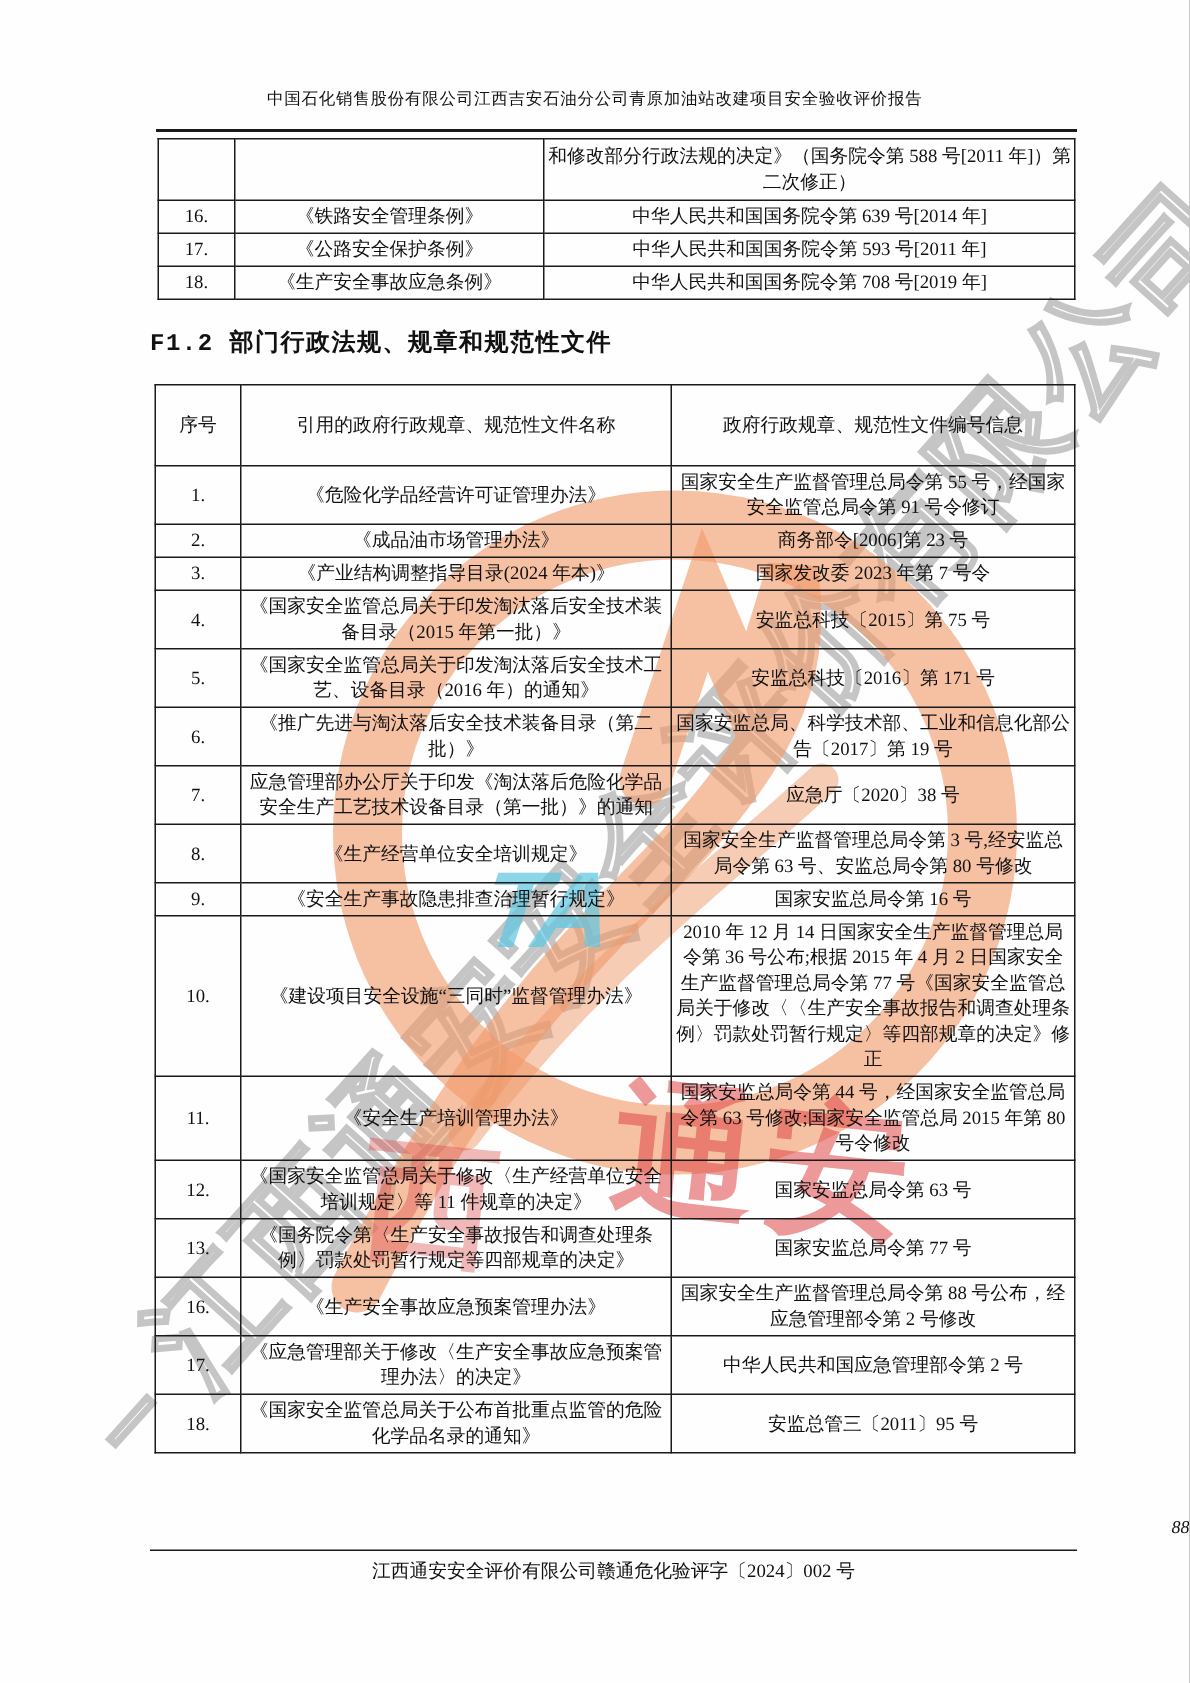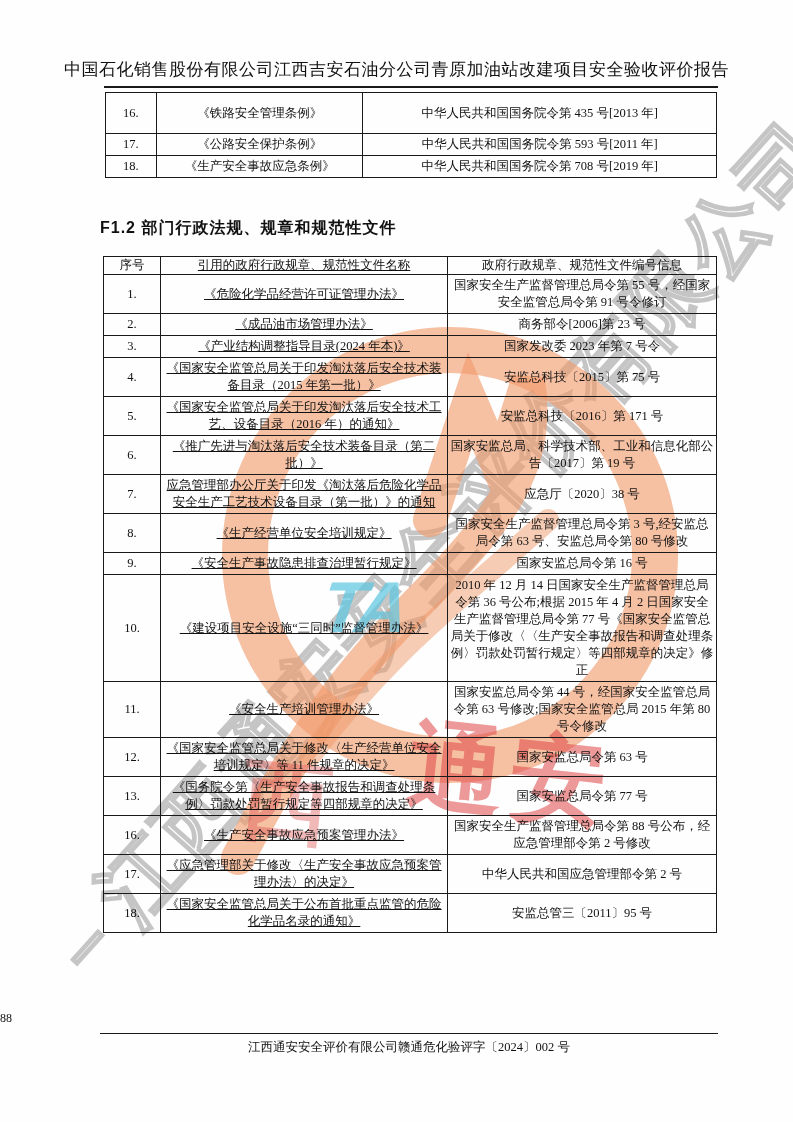--- a/index.html
+++ b/index.html
@@ -32,43 +32,43 @@
   }
   .wm-red-frag{
     position:absolute;left:242px;top:742px;
     font-family:"Liberation Sans","DejaVu Sans",sans-serif;font-weight:bold;
     font-size:90px;color:rgba(222,70,70,.38);transform:rotate(6deg);
   }
   
   .content{position:relative;z-index:1;}
   .doc-header{
     position:absolute;top:58px;left:0;width:100%;text-align:center;
-    font-size:17px;letter-spacing:.5px;
+    font-size:11px;letter-spacing:.5px;
   }
   .header-rule{position:absolute;top:86px;left:104px;width:614px;border-top:2px solid #1a1a1a;}
   table{border-collapse:collapse;table-layout:fixed;}
   td,th{
     border:1px solid #1a1a1a;text-align:center;vertical-align:middle;
     font-size:12.5px;line-height:1.36;padding:2px 2px;word-break:break-all;
     font-weight:normal;
   }
   .top-table{position:absolute;top:92px;left:105px;width:612px;}
   .top-table .c-no{width:7.5%;}
   .top-table .c-name{width:33%;margin-top:44px;}
   .top-table tr:first-child td{height:36px;}
   .section-heading{
     position:absolute;top:218px;left:100px;
-    font-family:Liberation Sans, sans-serif;
+    font-family:Liberation Mono, monospace;
     font-size:16px;font-weight:bold;letter-spacing:1px;
   }
   .main-table{position:absolute;top:256px;left:103px;width:614px;}
   .main-table .c-no{width:8.5%;}
-  .main-table .c-name{width:46%;text-decoration:underline;}
-  .main-table th{padding:0 2px;}
-  .page-num{position:absolute;top:1011px;left:0;width:100%;text-align:left;font-size:12px;}
+  .main-table .c-name{width:46%;}
+  .main-table th{padding:18px 2px;}
+  .page-num{position:absolute;top:1011px;left:0;width:100%;text-align:right;font-size:12px;font-style:italic;}
   .footer-rule{position:absolute;top:1033px;left:100px;width:618px;border-top:1.5px solid #1a1a1a;}
   .footer{
     position:absolute;top:1039px;left:100px;width:618px;
     display:flex;justify-content:center;font-size:12.5px;
   }
 </style>
 </head>
 <body>
 
 <div class="page">
@@ -86,23 +86,28 @@
   </div>
 
   <div class="content">
 
     <div class="doc-header">中国石化销售股份有限公司江西吉安石油分公司青原加油站改建项目安全验收评价报告</div>
     <div class="header-rule"></div>
 
     <table class="top-table">
       <tbody>
           <tr>
+            <td class="c-no"></td>
+            <td class="c-name"></td>
+            <td class="c-info">和修改部分行政法规的决定》（国务院令第 588 号[2011 年]）第二次修正）</td>
+          </tr>
+          <tr>
             <td class="c-no">16.</td>
             <td class="c-name">《铁路安全管理条例》</td>
-            <td class="c-info">中华人民共和国国务院令第 435 号[2013 年]</td>
+            <td class="c-info">中华人民共和国国务院令第 639 号[2014 年]</td>
           </tr>
           <tr>
             <td class="c-no">17.</td>
             <td class="c-name">《公路安全保护条例》</td>
             <td class="c-info">中华人民共和国国务院令第 593 号[2011 年]</td>
           </tr>
           <tr>
             <td class="c-no">18.</td>
             <td class="c-name">《生产安全事故应急条例》</td>
             <td class="c-info">中华人民共和国国务院令第 708 号[2019 年]</td>

